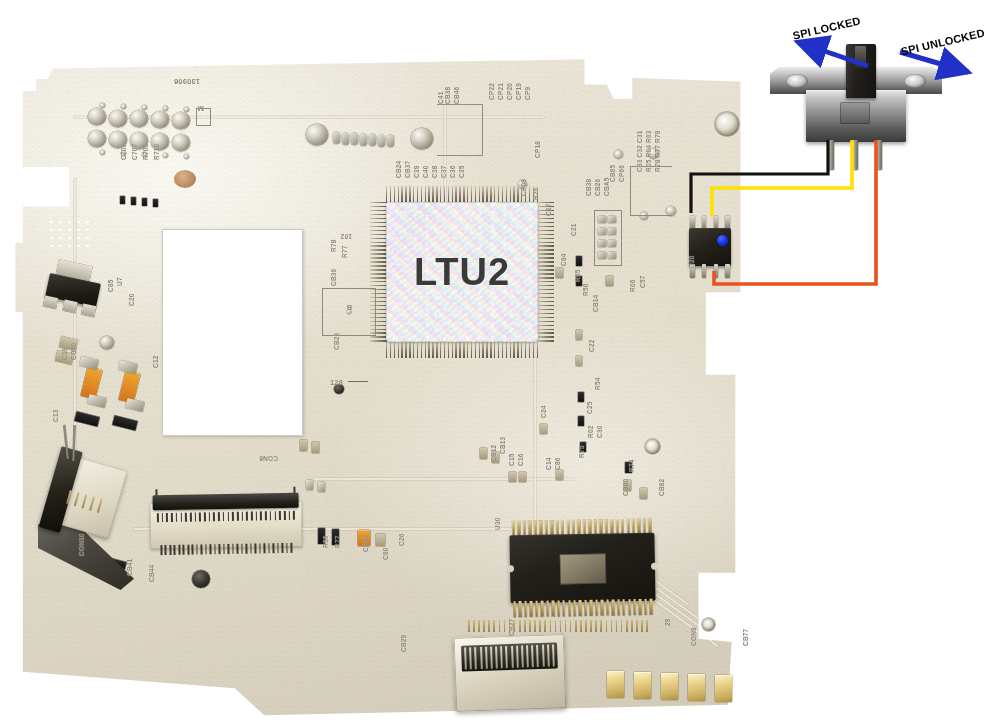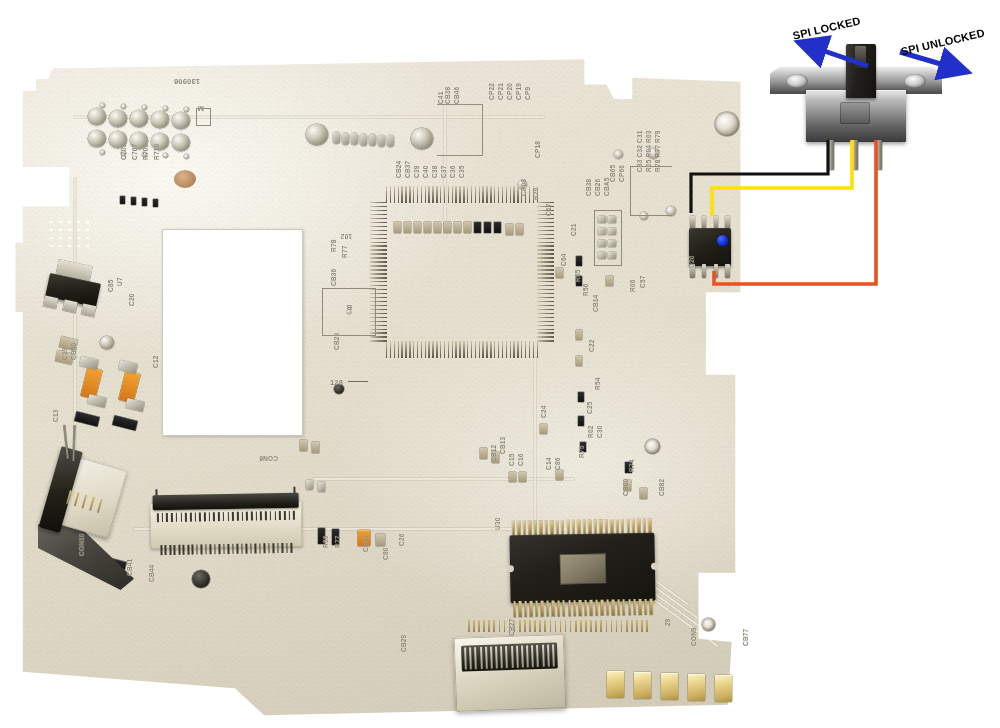--- a/index.html
+++ b/index.html
@@ -624,20 +624,23 @@
         <i></i>
         <i></i>
         <i></i>
         <i></i>
         <i></i>
         <i></i>
         <i></i>
         <i></i>
         <i></i>
         <i></i>
+    </div>
+    <div class="body">
+      <span class="chip-label">LTU2</span>
     </div>
   </div>
 
   <div class="cmp" style="left:322px; top:288px; width:54px; height:48px; border:1px solid #8f8a79;"></div>
   <div class="cmp via" style="left:347px; top:310px; width:4px; height:4px;"></div>
   <div class="cmp dark-hole" style="left:334px; top:384px; width:10px; height:10px;"></div>
   <div class="cmp" style="left:348px;top:381px;width:20px;height:1.4px;background:#6f6a5b;"></div>
 
   <div class="cmp smd-res" style="left:576px; top:256px; width:6px; height:10px;"></div>
   <div class="cmp smd-res" style="left:576px; top:276px; width:6px; height:10px;"></div>

